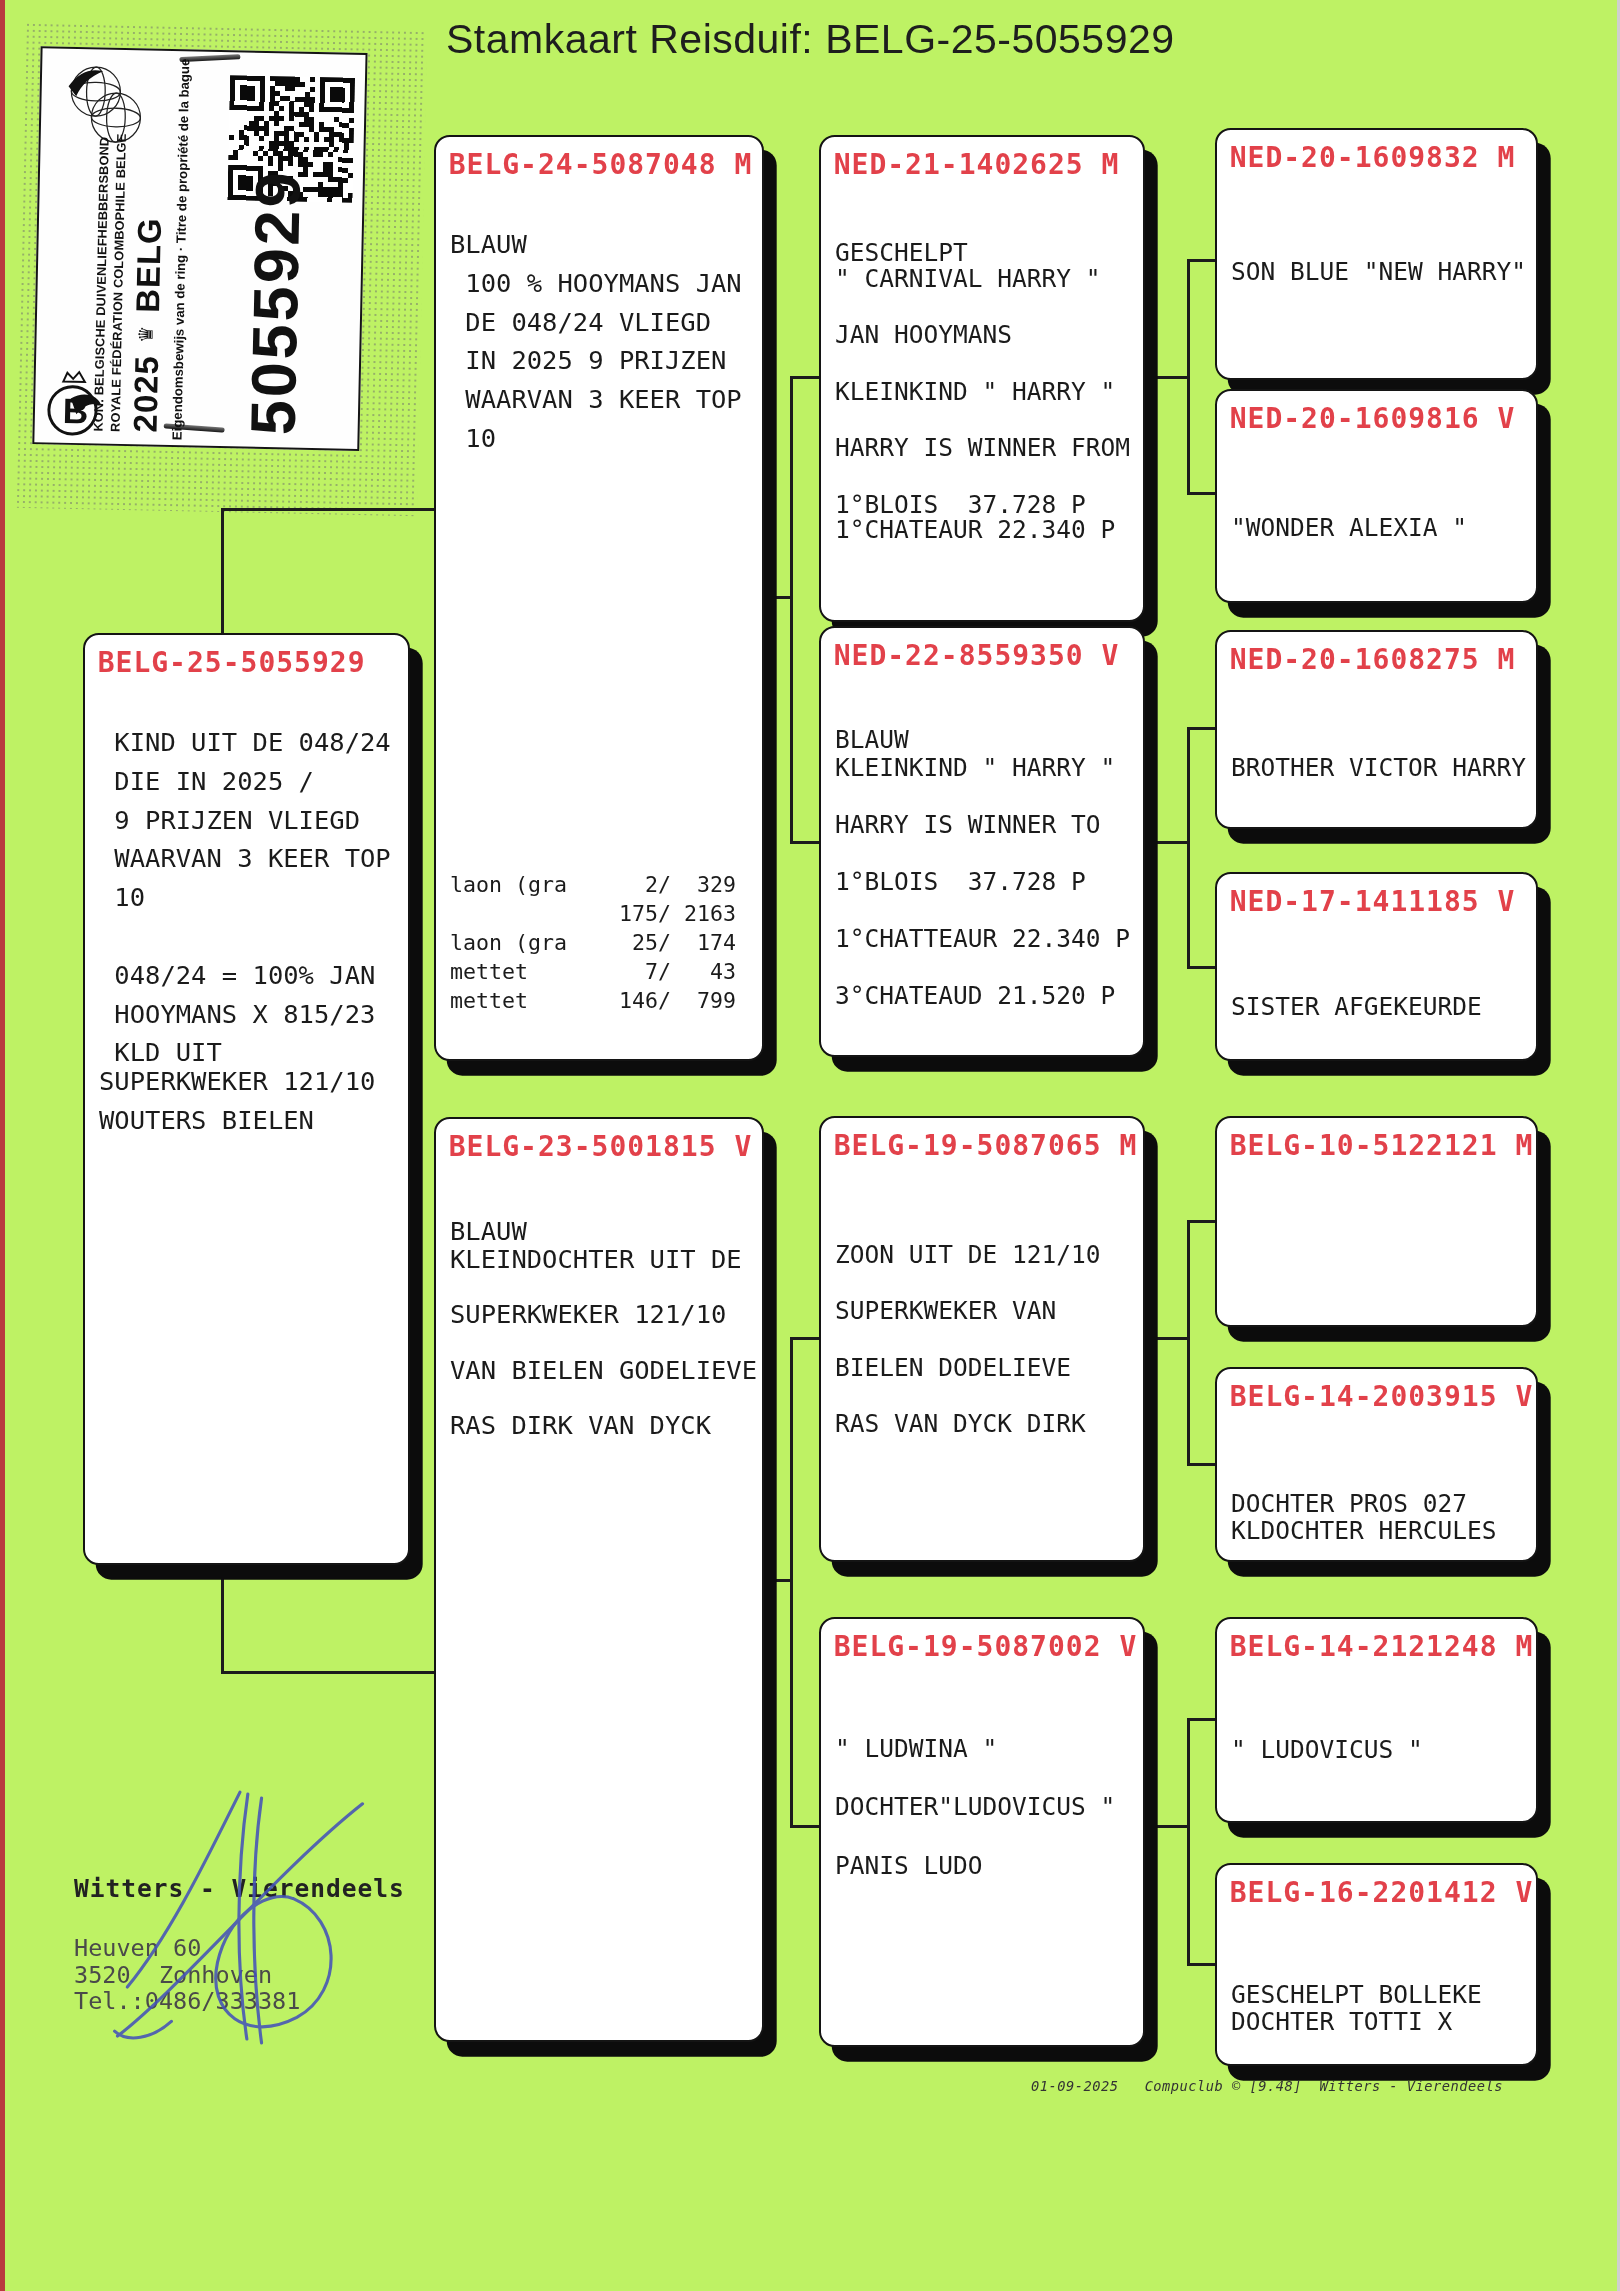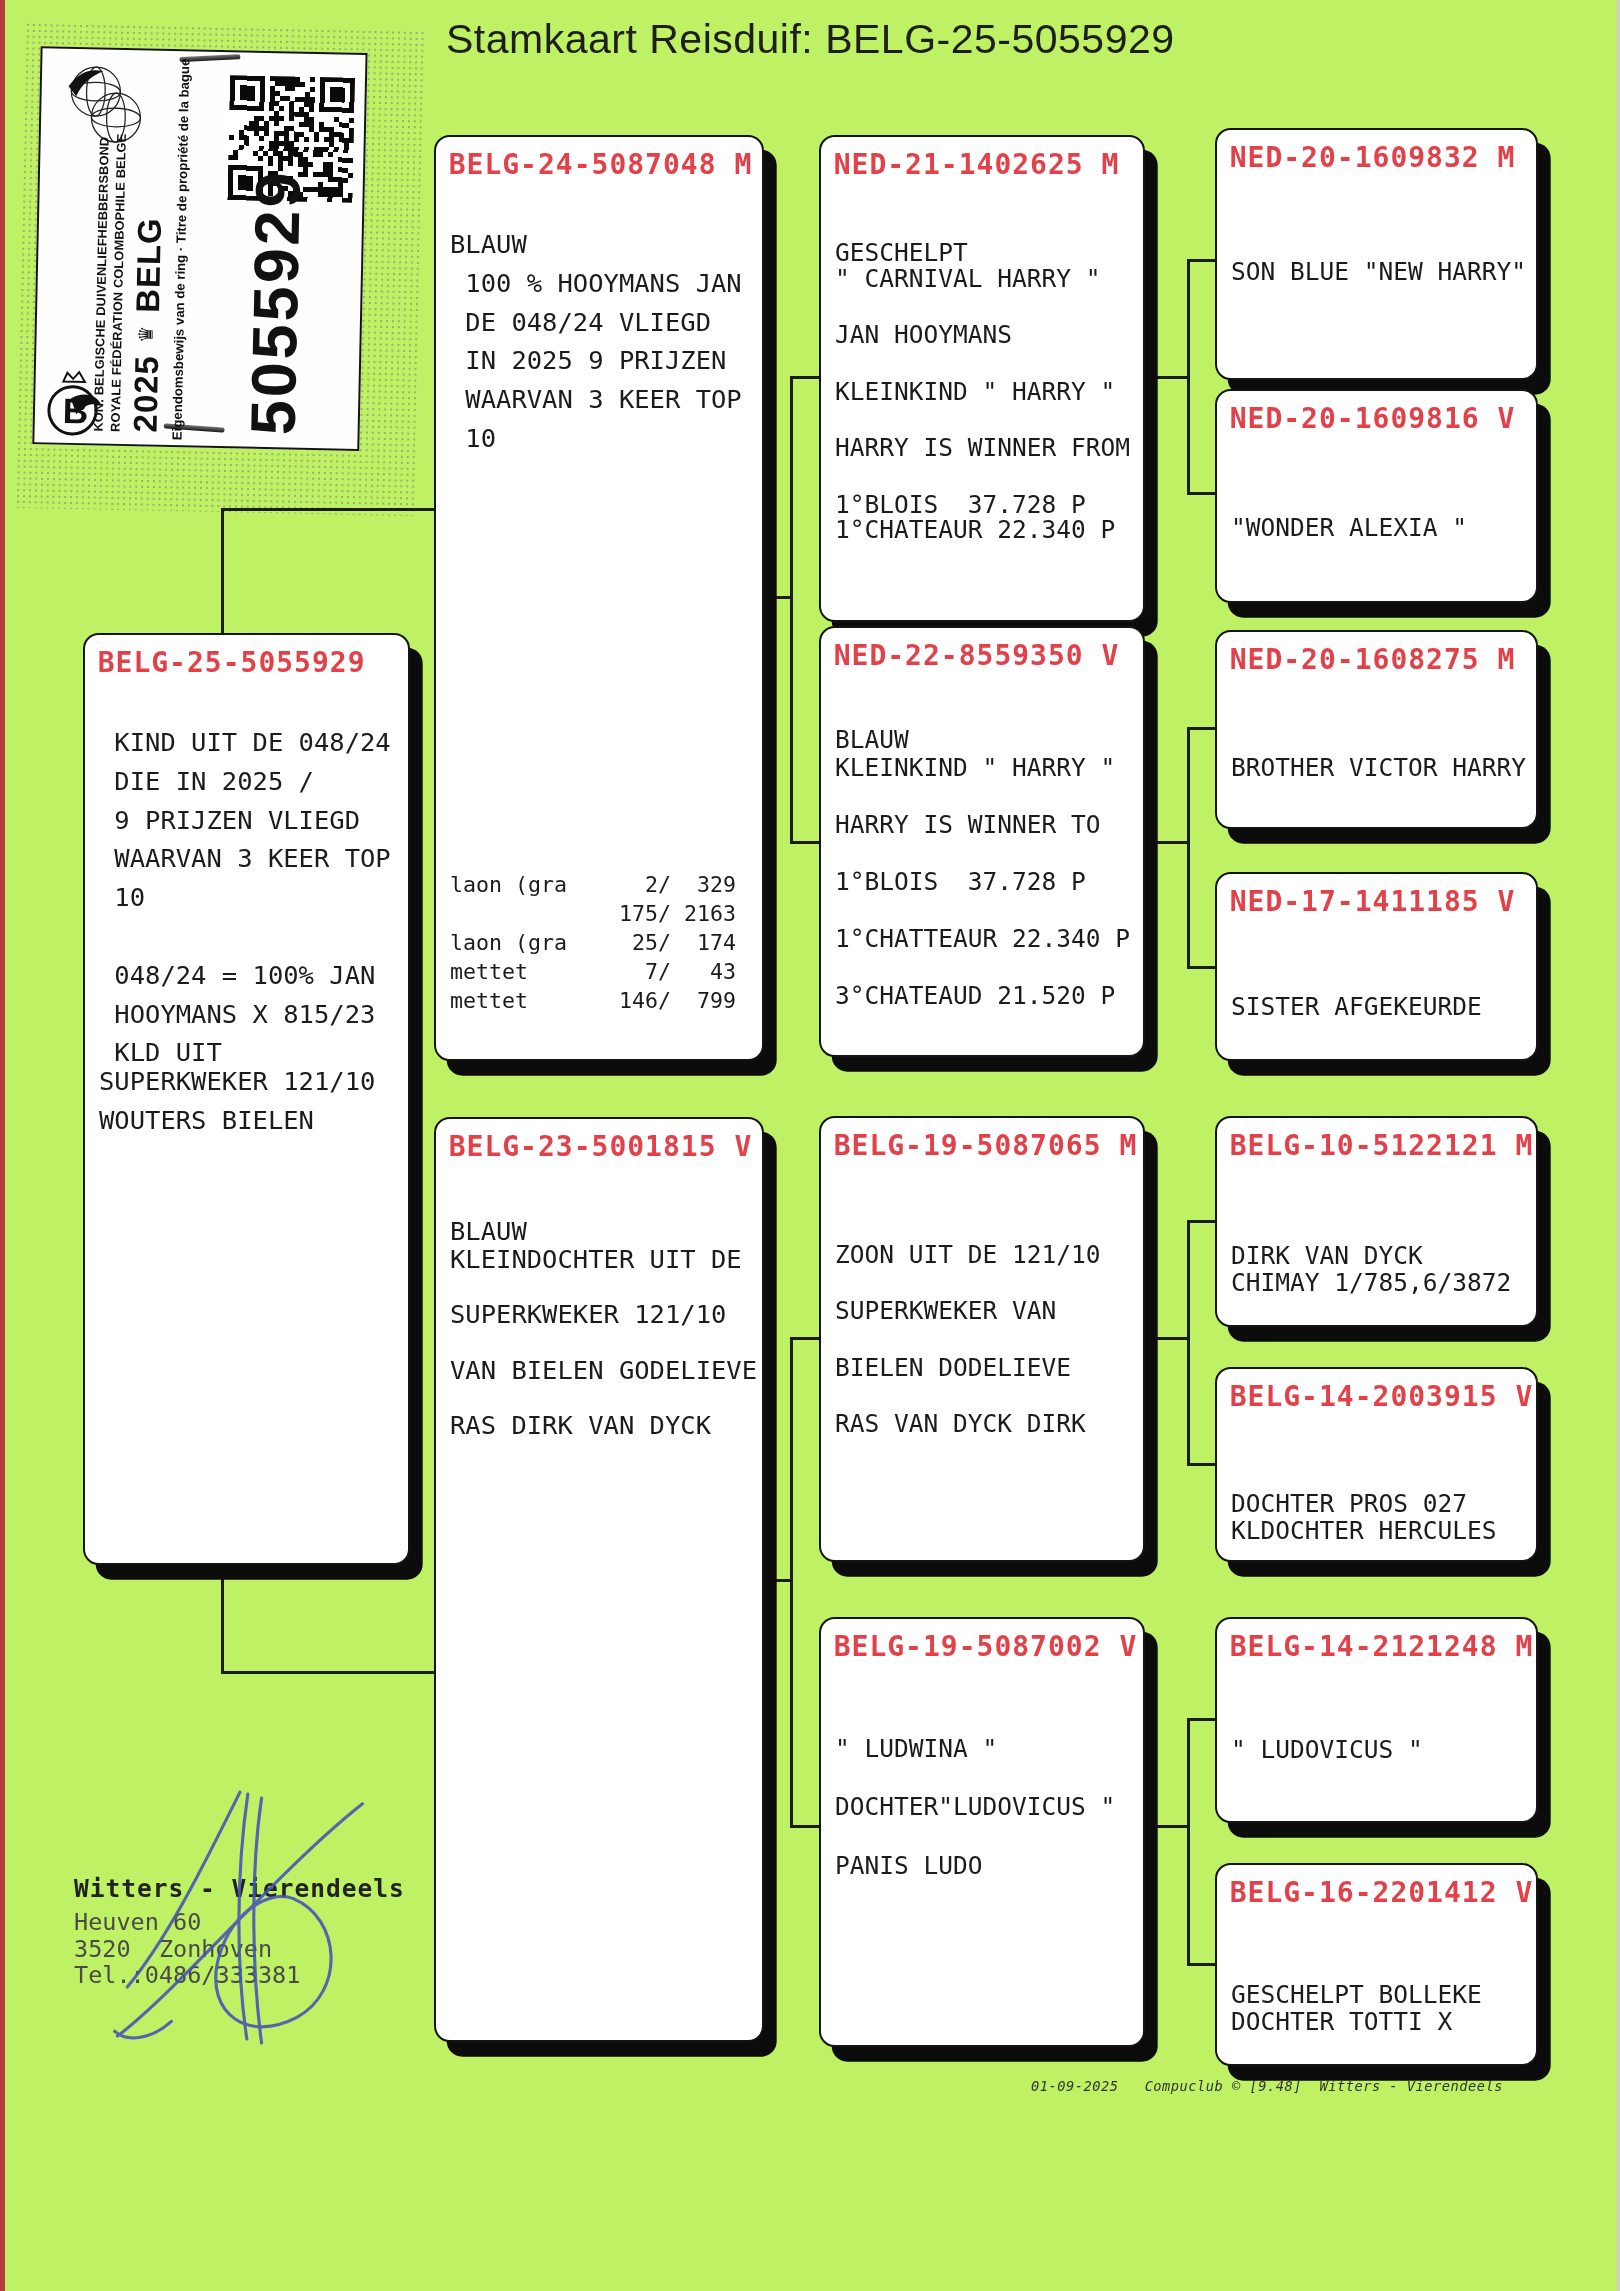--- a/index.html
+++ b/index.html
@@ -55,21 +55,21 @@
   .g816{left:1215px;top:389px; width:319px;height:210px;--bt:124px;}
   .g275{left:1215px;top:630px; width:319px;height:195px;--bt:123px;}
   .g185{left:1215px;top:872px; width:319px;height:185px;--bt:120px;}
   .g121{left:1215px;top:1116px;width:319px;height:207px;--bt:125px;}
   .g915{left:1215px;top:1367px;width:319px;height:191px;--bt:122px;}
   .g248{left:1215px;top:1617px;width:319px;height:202px;--bt:118px;}
   .g412{left:1215px;top:1863px;width:319px;height:199px;--bt:117px;}
 
   
   #breeder{position:absolute;left:74px;top:1874px;color:#222;}
-  #breeder .name{font-size:24.5px;font-weight:bold;letter-spacing:1px;margin-bottom:6px;white-space:pre;}
+  #breeder .name{font-size:24.5px;font-weight:bold;letter-spacing:1px;margin-bottom:32px;white-space:pre;}
   #breeder .addr{font-size:23.5px;color:#4a4a4a;line-height:26.5px;white-space:pre;}
   #signature{position:absolute;left:93px;top:1786px;pointer-events:none;color:var(--sig-blue);}
   #footer{position:absolute;left:1031px;top:2078px;font-style:italic;font-size:13.7px;
           color:#333;letter-spacing:0.5px;white-space:pre;}
 </style>
 </head>
 <body>
 
 <div id="paper">
   <span class="edge-left"></span>
@@ -579,24 +579,20 @@
 
   <div class="box ggp g185">
     <div class="ring">NED-17-1411185 V</div>
     <div class="body">
         <p>SISTER AFGEKEURDE</p>
       </div>
   </div>
 
   <div class="box ggp g121">
     <div class="ring">BELG-10-5122121 M</div>
-    <div class="body">
-        <p>DIRK VAN DYCK
-CHIMAY 1/785,6/3872</p>
-      </div>
   </div>
 
   <div class="box ggp g915">
     <div class="ring">BELG-14-2003915 V</div>
     <div class="body">
         <p>DOCHTER PROS 027
 KLDOCHTER HERCULES</p>
       </div>
   </div>
 

